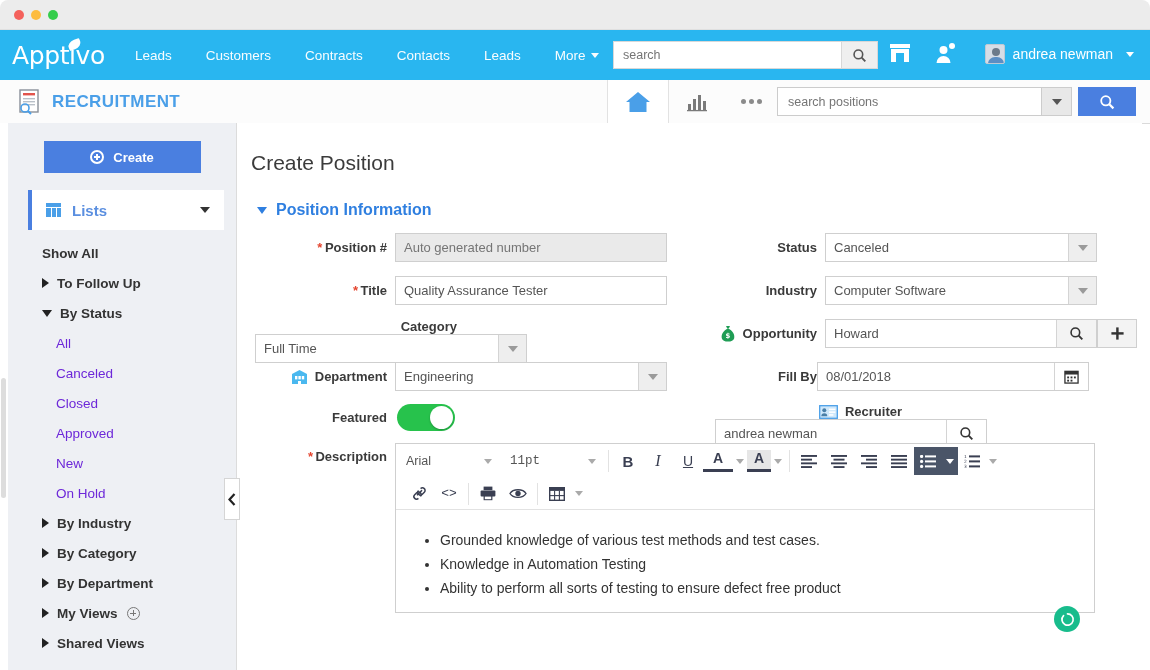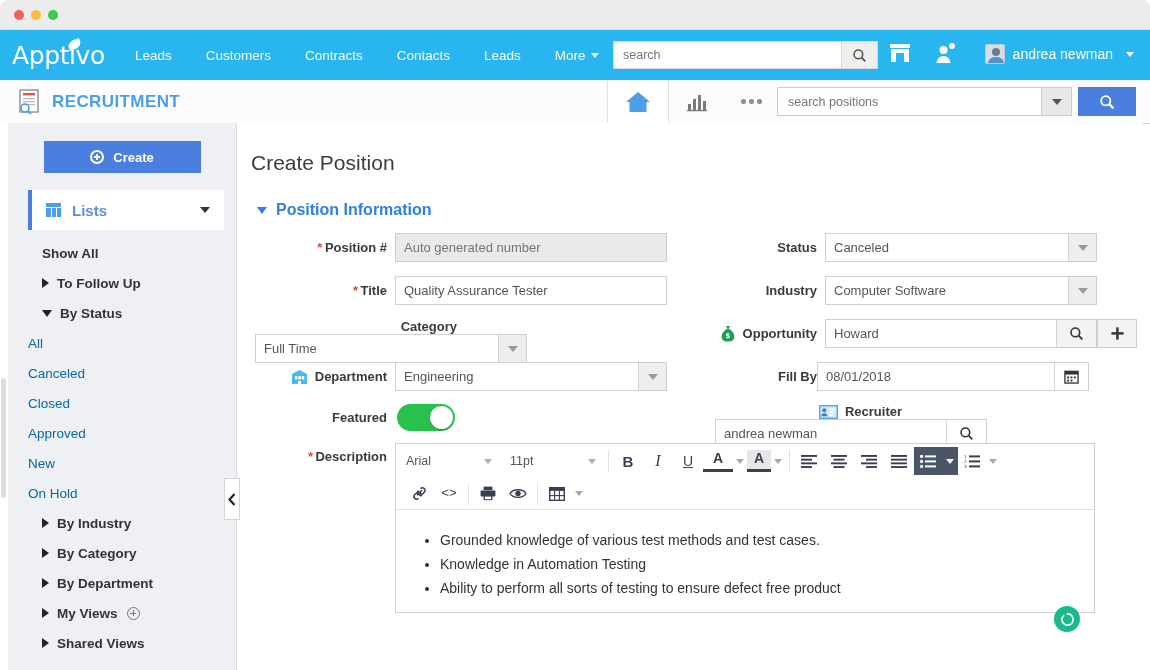--- a/index.html
+++ b/index.html
@@ -83,21 +83,21 @@
   .grid-ico:before { content:""; position:absolute; left:0; top:4px; width:15px; height:1px; background:#fff; }
   .grid-ico:after { content:""; position:absolute; left:5px; top:4px; width:1px; height:10px;
     background:#fff; box-shadow:5px 0 0 #fff; }
   .chev-down { width:0; height:0; border-left:5px solid transparent; border-right:5px solid transparent;
     border-top:6px solid #333; position:absolute; right:14px; }
 
   .nav { margin-top:8px; }
   .nav-item { height:30px; display:flex; align-items:center; padding-left:34px; cursor:pointer;
     font-size:13.5px; }
   .nav-item.l0 { font-weight:bold; color:#333; padding-left:34px; }
-  .nav-item.l1 { color:#0369a1; padding-left:20px; font-weight:normal; }
+  .nav-item.l1 { color:#6d28d9; padding-left:48px; font-weight:normal; }
   .arrow-r { width:0; height:0; border-top:5px solid transparent; border-bottom:5px solid transparent;
     border-left:7px solid #222; margin-right:8px; flex:none; }
   .arrow-d { width:0; height:0; border-left:5px solid transparent; border-right:5px solid transparent;
     border-top:7px solid #222; margin-right:8px; flex:none; }
   .plus-sm { width:13px; height:13px; border-radius:50%; border:1.5px solid #777; margin-left:9px;
     position:relative; flex:none; }
   .plus-sm:before,.plus-sm:after { content:""; position:absolute; background:#777; }
   .plus-sm:before { left:2px; top:5px; width:6px; height:1.5px; }
   .plus-sm:after { left:5px; top:2px; width:1.5px; height:6px; }
 
@@ -490,21 +490,21 @@
 
 </div>
 
 <div class="editor">
   <div class="etoolbar">
     <div class="erow">
       <div class="sel-box">
         <span>Arial</span>
         <i class="cg"></i>
       </div>
-      <div class="sel-box" style="width:104px;">
+      <div class="sel-box" style="width:104px;font-family:Liberation Mono, monospace;">
         <span>11pt</span>
         <i class="cg"></i>
       </div>
       <div class="evsep"></div>
       <div class="ebtn" style="font-weight:bold; font-size:15px;">
           <span>B</span>
         </div>
       <div class="ebtn" style="font-style:italic; font-family:'Liberation Serif',serif; font-size:16px;">
           <span>I</span>
         </div>

